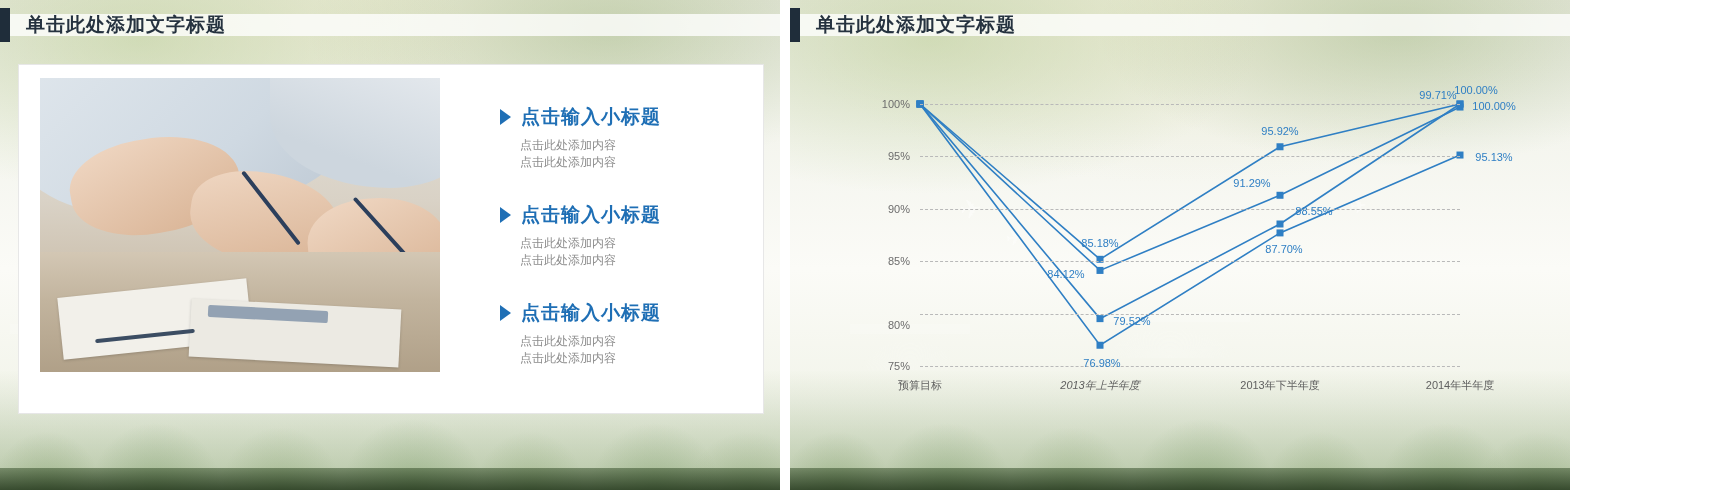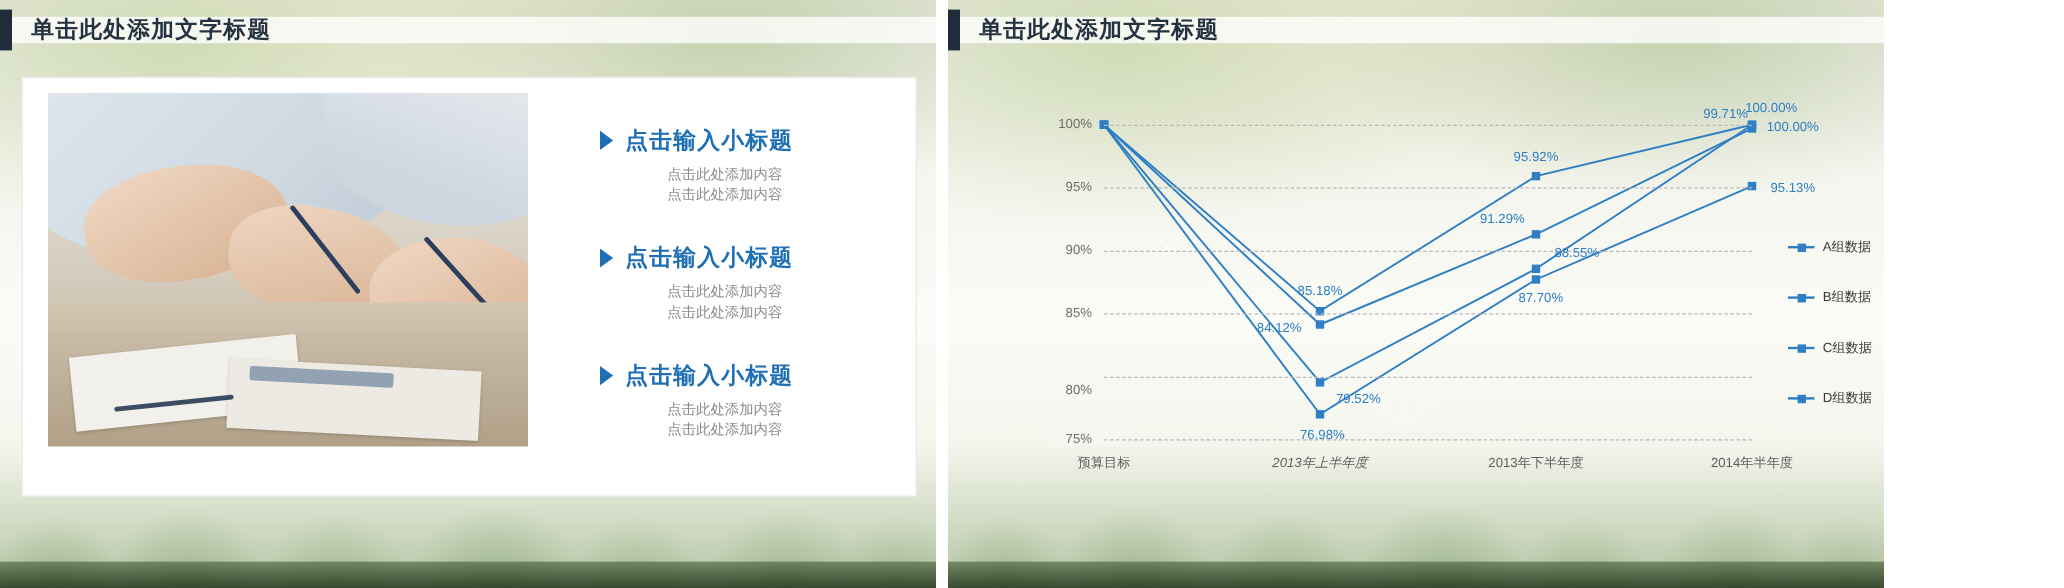--- a/index.html
+++ b/index.html
@@ -123,21 +123,21 @@
 
   .bullets{position:absolute;left:500px;top:104px;width:250px;}
   .bullet-block{margin-bottom:30px;}
   .bullet-head{display:flex;align-items:center;gap:10px;}
   .chev{
     width:0;height:0;border-left:11px solid #1f6fb5;
     border-top:8px solid transparent;border-bottom:8px solid transparent;
     flex:none;
   }
   .bullet-title{font-size:19px;font-weight:bold;color:#1f6fb5;letter-spacing:1px;}
-  .bullet-lines{margin-top:7px;margin-left:56px;}
+  .bullet-lines{margin-top:7px;margin-left:20px;}
   .bullet-line{font-size:12px;color:#8b8b8b;line-height:1.45;}
 
   
   .chart-area{position:absolute;left:40px;top:86px;width:700px;height:320px;}
   .plot{
     position:absolute;left:90px;top:18px;width:540px;height:262px;
   }
   .gridline{
     position:absolute;left:0;width:100%;height:0;
     border-top:1px dashed #b9b9b9;
@@ -296,45 +296,19 @@
           <div class="dlabel" style="left: 556px; top: -14px;">100.00%</div>
           <div class="dlabel" style="left: 518px; top: -8.9608px;">99.71%</div>
           <div class="dlabel" style="left: 574px; top: 2px;">100.00%</div>
           <div class="dlabel" style="left: 574px; top: 53.0376px;">95.13%</div>
           <div class="dlabel" style="left: 360px; top: 26.7584px;">95.92%</div>
           <div class="dlabel" style="left: 332px; top: 79.2808px;">91.29%</div>
           <div class="dlabel" style="left: 394px; top: 107px;">88.55%</div>
           <div class="dlabel" style="left: 364px; top: 144.904px;">87.70%</div>
           <div class="dlabel" style="left: 180px; top: 139.314px; text-align: right;">85.18%</div>
           <div class="dlabel" style="left: 146px; top: 170.422px;">84.12%</div>
-          <div class="dlabel" style="left: 212px; top: 216.63px; margin-top: 12px;">79.52%</div>
+          <div class="dlabel" style="left: 212px; top: 216.63px;">79.52%</div>
           <div class="dlabel" style="left: 182px; top: 259.25px;">76.98%</div>
         </div>
-      <div class="legend" id="legend">
-          <div class="legend-item">
-            <span class="legend-line" style="border-top-color: rgb(47, 127, 196);">
-              <span class="mk" style="background: rgb(47, 127, 196);"></span>
-            </span>
-            <span class="legend-label">A组数据</span>
-          </div>
-          <div class="legend-item">
-            <span class="legend-line" style="border-top-color: rgb(47, 127, 196);">
-              <span class="mk" style="background: rgb(47, 127, 196);"></span>
-            </span>
-            <span class="legend-label">B组数据</span>
-          </div>
-          <div class="legend-item">
-            <span class="legend-line" style="border-top-color: rgb(47, 127, 196);">
-              <span class="mk" style="background: rgb(47, 127, 196);"></span>
-            </span>
-            <span class="legend-label">C组数据</span>
-          </div>
-          <div class="legend-item">
-            <span class="legend-line" style="border-top-color: rgb(47, 127, 196);">
-              <span class="mk" style="background: rgb(47, 127, 196);"></span>
-            </span>
-            <span class="legend-label">D组数据</span>
-          </div>
-        </div>
     </div>
   </div>
 
 </div>
 
 </body></html>

